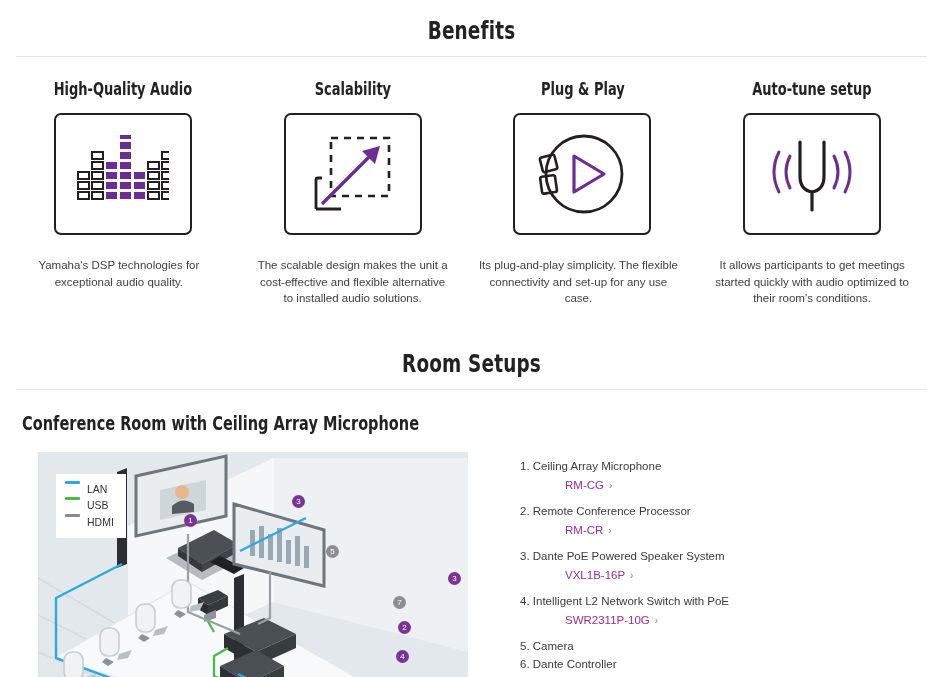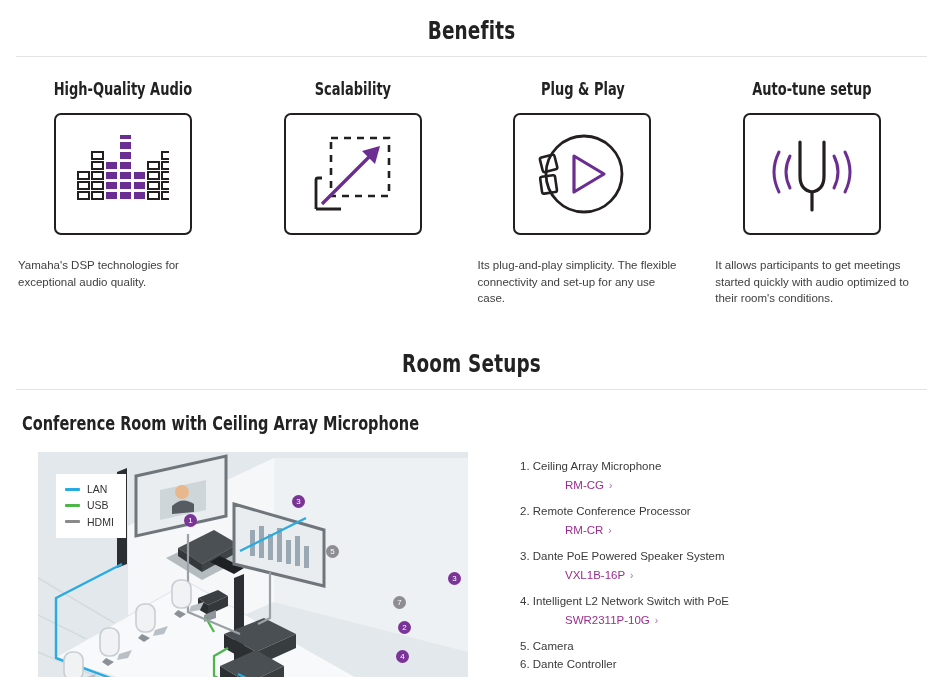--- a/index.html
+++ b/index.html
@@ -37,21 +37,21 @@
     font-weight:bold;font-size:17px;color:#222;margin-bottom:14px;
     transform:scaleX(.85);
   }
   .icon-box{
     width:134px;height:118px;margin:0 auto;
     border:2px solid #231f20;border-radius:7px;
     display:flex;align-items:center;justify-content:center;background:#fff;
   }
   .benefit-text{
     margin-top:22px;
-    font-size:11.5px;line-height:1.45;color:#404040;
+    font-size:11.5px;line-height:1.45;color:#404040;text-align:center;
   }
   .benefit:nth-child(1) .benefit-text,
   .benefit:nth-child(3) .benefit-text{margin-left:-8px;}
 
   
   .setup-title{
     font-family:"Liberation Sans Narrow","DejaVu Sans Condensed","Liberation Sans",sans-serif;
     font-weight:bold;font-size:19px;color:#222;
     padding:22px 0 0 26px;transform-origin:left center;transform:scaleX(.85);
   }
@@ -70,21 +70,21 @@
     padding-left:32px;
   }
   .part-link .chev{color:#b36aa8;margin-left:5px;font-size:10px;}
   .part.nolink{margin-bottom:2px;}
 
   
   .legend{
     position:absolute;left:18px;top:22px;background:#fff;padding:7px 12px 8px 9px;
     font-size:10.5px;color:#333;line-height:1.55;
   }
-  .legend-row{display:flex;align-items:center;white-space:nowrap;}
+  .legend-row{display:flex;align-items:flex-start;white-space:nowrap;}
   .legend-dash{display:inline-block;width:15px;height:3px;margin-right:7px;border-radius:1px;}
   .badge{
     position:absolute;width:13px;height:13px;border-radius:50%;
     background:#7a3396;color:#fff;font-size:8px;line-height:13px;text-align:center;
     font-family:"Liberation Sans",sans-serif;
   }
   .badge.gray{background:#8d8d93;}
   svg{display:block;}
 </style>
 </head>
@@ -156,20 +156,21 @@
             <svg width="86" height="84" viewBox="0 0 86 84">
               <rect x="21" y="6" width="58" height="58" fill="none" stroke="#231f20" stroke-width="2.6" stroke-dasharray="7 6"></rect>
               <path d="M6 77 L6 52 M6 77 L31 77" fill="none" stroke="#231f20" stroke-width="2.8"></path>
               <path d="M6 52 L6 48 Q6 46 8 46 L12 46" fill="none" stroke="#231f20" stroke-width="2.8"></path>
               <path d="M6 77 L6 79 Q6 81 8 81 L31 81" fill="none" stroke="#231f20" stroke-width="0"></path>
               <path d="M12 72 L68 16" stroke="#6b2d91" stroke-width="3.4" fill="none"></path>
               <path d="M70 14 L52 19 L65 32 Z" fill="#6b2d91"></path>
             </svg>
           </span>
         </div>
+        <div class="benefit-text">The scalable design makes the unit a cost-effective and flexible alternative to installed audio solutions.</div>
       </div>
 
       <div class="benefit">
         <div class="benefit-title">Plug &amp; Play</div>
         <div class="icon-box">
           <span>
             <svg width="100" height="88" viewBox="0 0 100 88">
               <circle cx="52" cy="44" r="38" fill="none" stroke="#231f20" stroke-width="2.8"></circle>
               <path d="M42 26 L72 44 L42 62 Z" fill="none" stroke="#6b2d91" stroke-width="3.2" stroke-linejoin="round"></path>
               <rect x="9" y="26" width="15" height="15" rx="2" fill="none" stroke="#231f20" stroke-width="2.6" transform="rotate(-14 16 33)"></rect>

